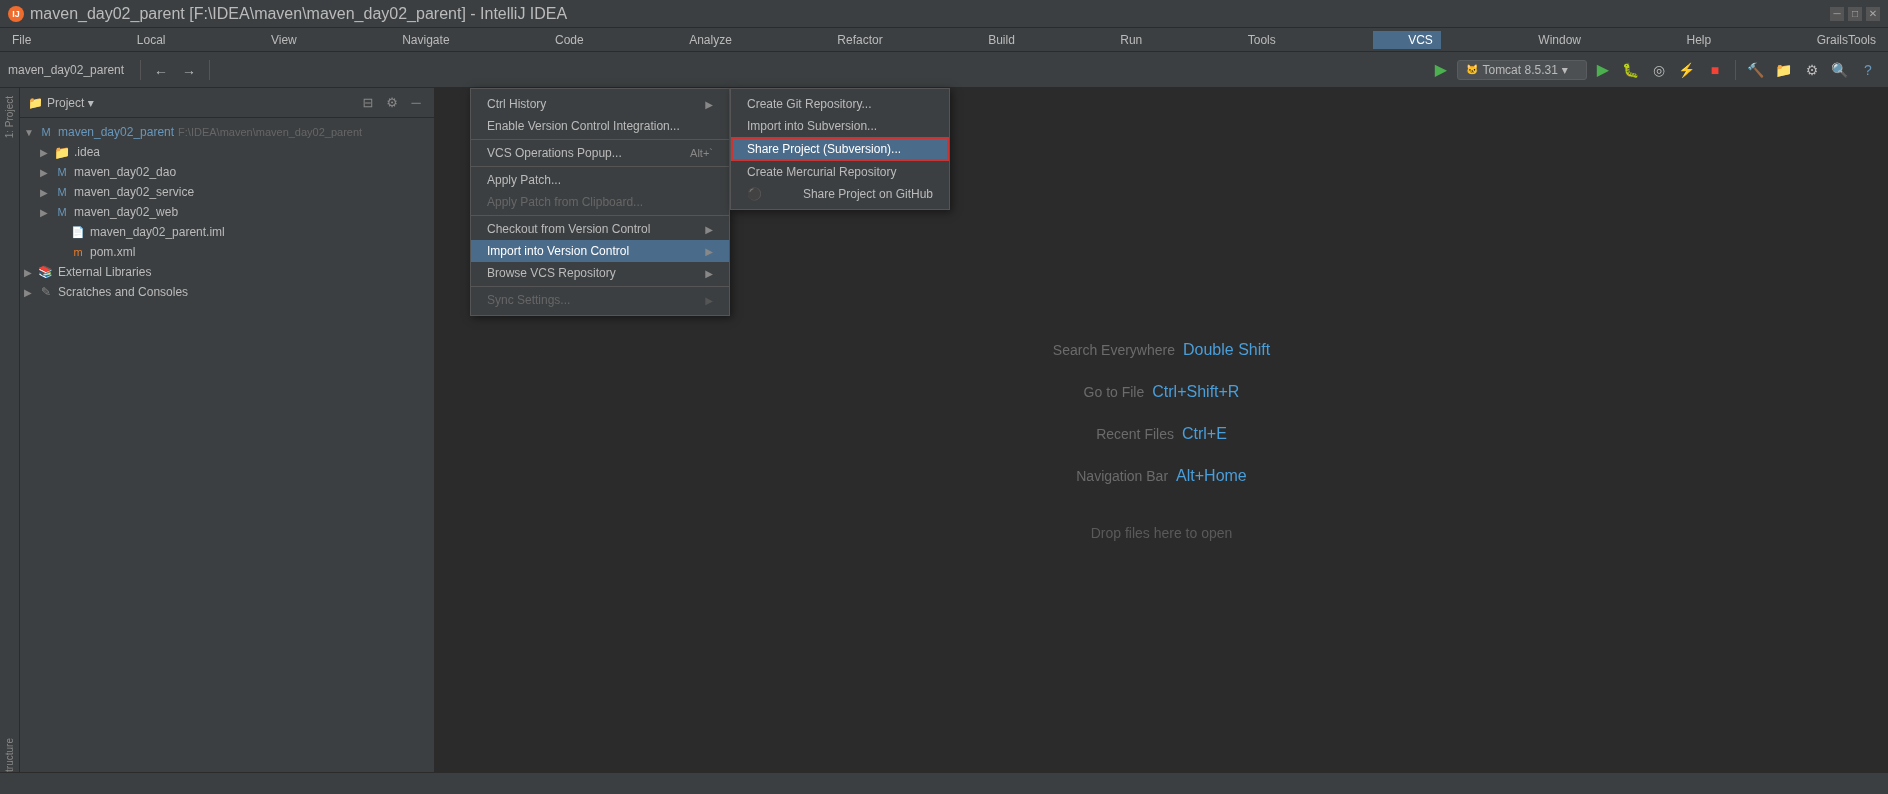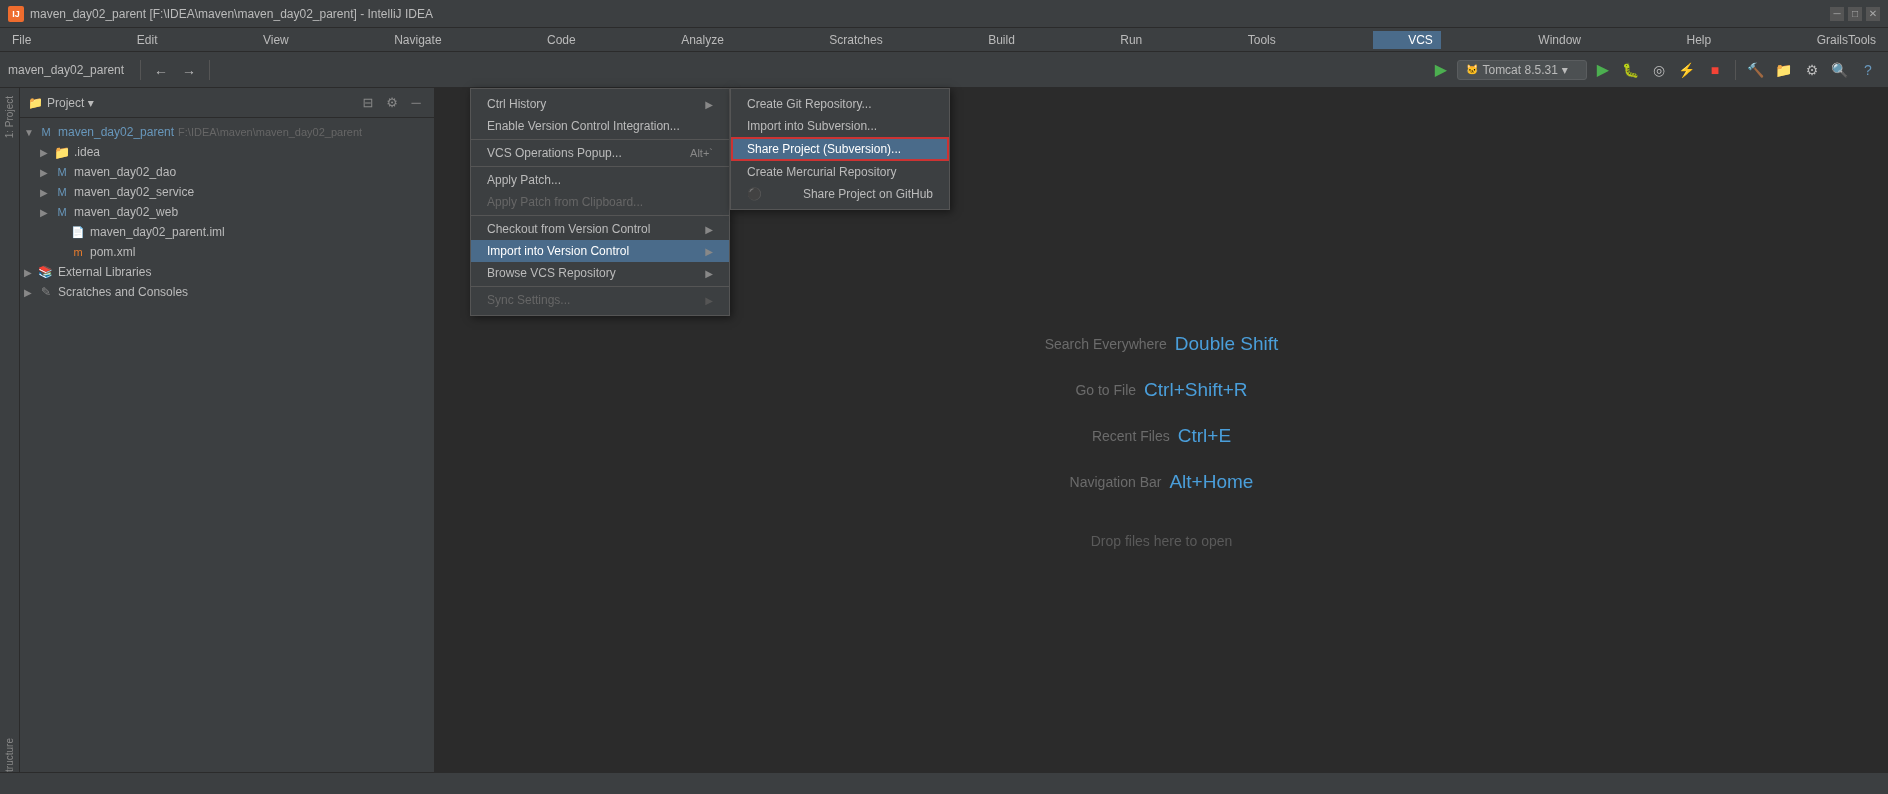--- a/index.html
+++ b/index.html
@@ -22,26 +22,26 @@
       align-items: center;
       padding: 0 8px;
       border-bottom: 1px solid #2b2b2b;
       position: relative;
     }
     #titlebar .title-icon {
       width: 16px;
       height: 16px;
       margin-right: 6px;
       background: #ee6c2e;
-      border-radius: 2px;
+      border-radius: 8px;
       display: flex; align-items: center; justify-content: center;
       color: white; font-size: 9px; font-weight: bold;
     }
     #titlebar .title-text {
-      font-size: 12px;
+      font-size: 16px;
       color: #bbbbbb;
     }
     #titlebar .window-controls {
       position: absolute;
       right: 8px;
       display: flex;
       gap: 4px;
     }
     #titlebar .win-btn {
       width: 14px; height: 14px;
@@ -235,21 +235,21 @@
       display: flex;
       align-items: center;
       gap: 8px;
     }
     .hint-label {
       color: #6b6b6b;
       font-size: 14px;
     }
     .hint-shortcut {
       color: #4a9eda;
-      font-size: 19px;
+      font-size: 16px;
       font-weight: 500;
     }
     .drop-hint {
       color: #5a5a5a;
       font-size: 14px;
     }
 
     
     #vcs-menu {
       position: absolute;
@@ -337,26 +337,26 @@
   <span class="title-text">maven_day02_parent [F:\IDEA\maven\maven_day02_parent] - IntelliJ IDEA</span>
   <div class="window-controls">
     <button class="win-btn">─</button>
     <button class="win-btn">□</button>
     <button class="win-btn">✕</button>
   </div>
 </div>
 
 <div id="menubar">
   <div class="menu-item">File</div>
-  <div class="menu-item">Edit</div>
+  <div class="menu-item">Local</div>
   <div class="menu-item">View</div>
   <div class="menu-item">Navigate</div>
   <div class="menu-item">Code</div>
   <div class="menu-item">Analyze</div>
-  <div class="menu-item">Scratches</div>
+  <div class="menu-item">Refactor</div>
   <div class="menu-item">Build</div>
   <div class="menu-item">Run</div>
   <div class="menu-item">Tools</div>
   <div class="menu-item active">VCS</div>
   <div class="menu-item">Window</div>
   <div class="menu-item">Help</div>
   <div class="menu-item">GrailsTools</div>
 </div>
 
 <div id="toolbar">

